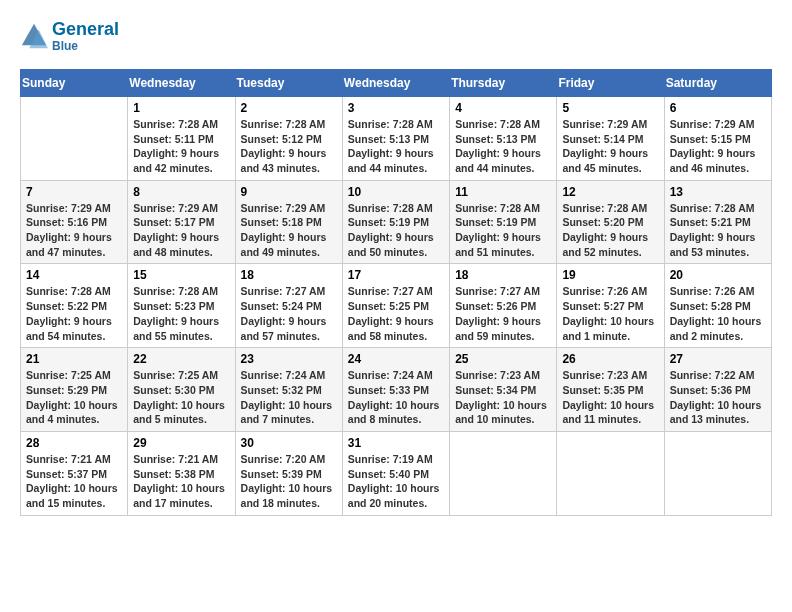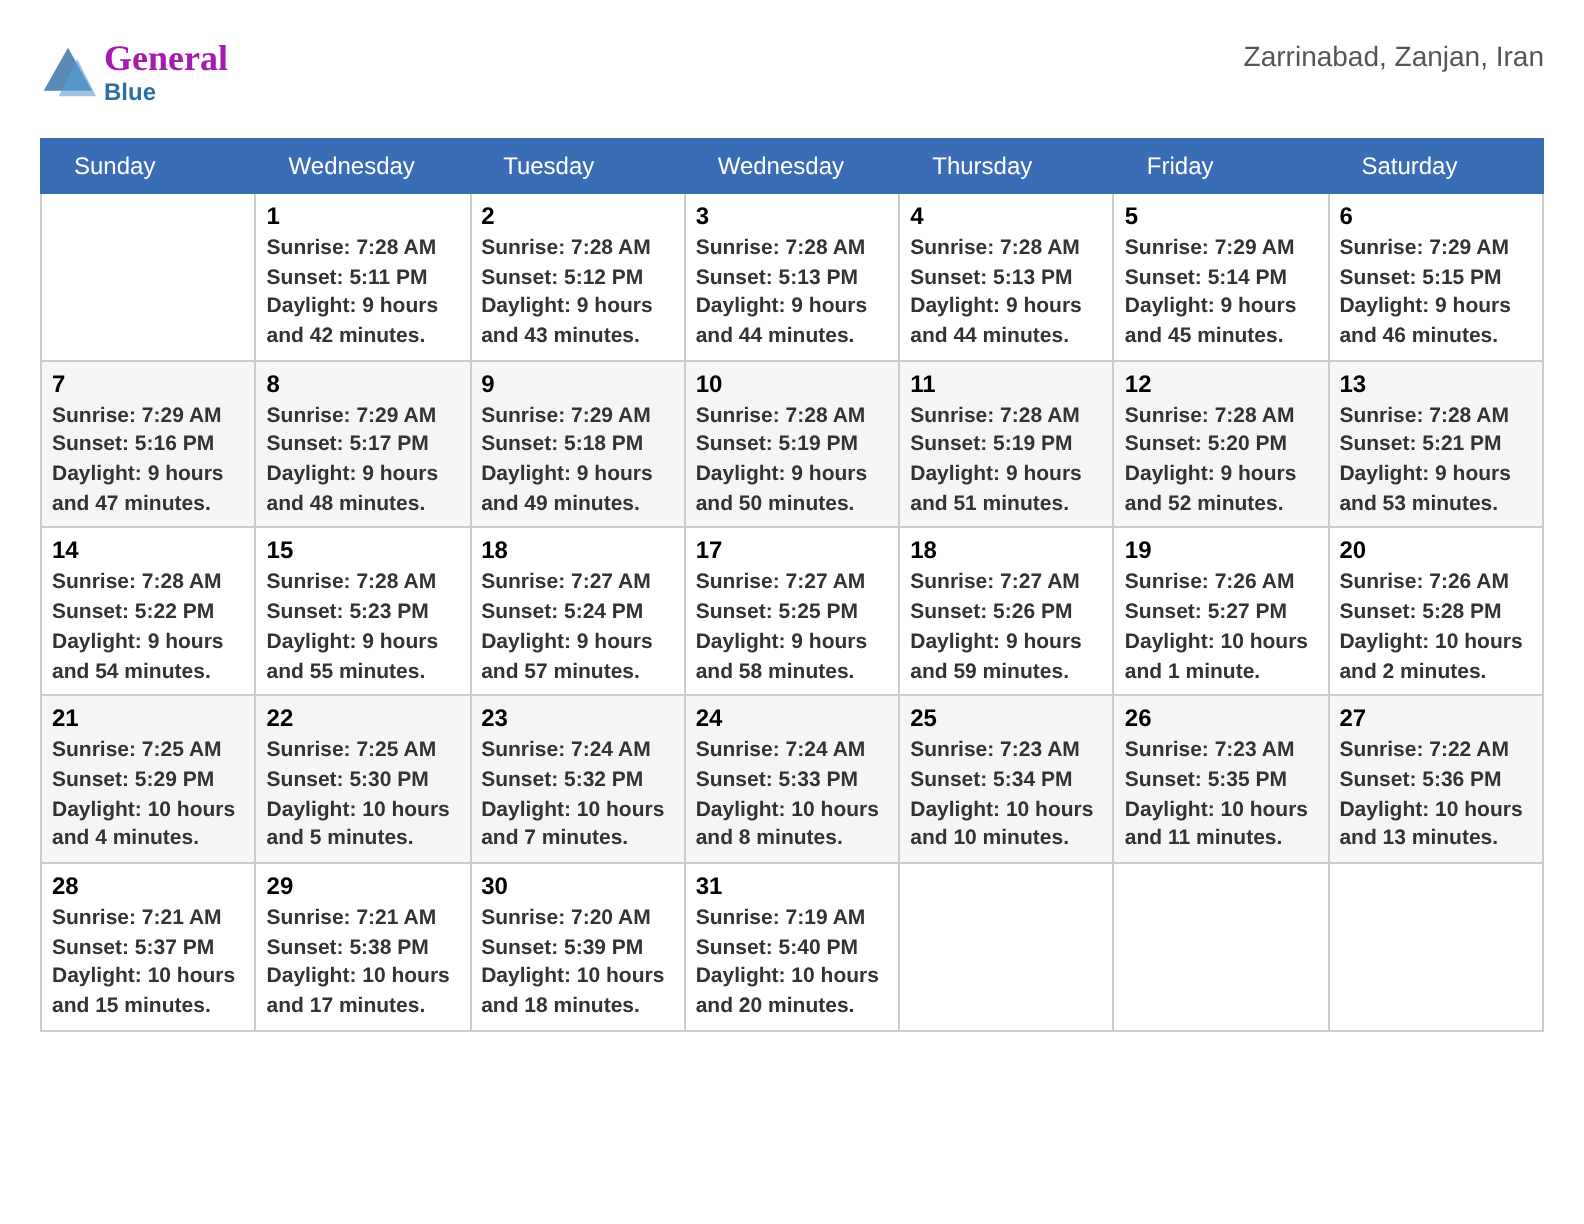--- a/index.html
+++ b/index.html
@@ -21,22 +21,21 @@
       align-items: center;
     }
     .logo-text {
       display: flex;
       flex-direction: column;
       line-height: 1.1;
     }
     .logo-general {
       font-size: 18px;
       font-weight: bold;
-      color: #a21caf;
-      font-family: Liberation Serif, serif;
+      color: #0369a1;
     }
     .logo-blue {
       font-size: 12px;
       font-weight: bold;
       color: #2e6da4;
     }
     .logo-icon {
       width: 28px;
       height: 28px;
       margin-right: 4px;
@@ -54,23 +53,23 @@
       color: #555;
     }
     .calendar {
       width: 100%;
       border-collapse: collapse;
       font-size: 11px;
     }
     .calendar th {
       background-color: #3a6db5;
       color: #fff;
-      padding: 6px 16px;
+      padding: 6px 1px;
       text-align: left;
-      font-weight: normal;
+      font-weight: bold;
       font-size: 12px;
       border: 1px solid #3a6db5;
     }
     .calendar td {
       border: 1px solid #ccc;
       vertical-align: top;
       padding: 4px 5px;
       min-height: 80px;
       width: 14.28%;
       background: #fff;
@@ -105,21 +104,20 @@
     <svg class="logo-icon" viewBox="0 0 30 30">
       <polygon points="15,2 28,25 2,25" fill="#2e6da4" opacity="0.8"></polygon>
       <polygon points="20,8 30,28 10,28" fill="#5a9fd4" opacity="0.6"></polygon>
     </svg>
     <div class="logo-text">
       <span class="logo-general">General</span>
       <span class="logo-blue">Blue</span>
     </div>
   </div>
   <div class="title-area">
-    <div class="location">Zarrinabad, Zanjan, Iran</div>
   </div>
 </div>
 
 <table class="calendar">
   <thead>
     <tr>
     <th>Sunday</th>
         <th>Wednesday</th>
         <th>Tuesday</th>
         <th>Wednesday</th>

